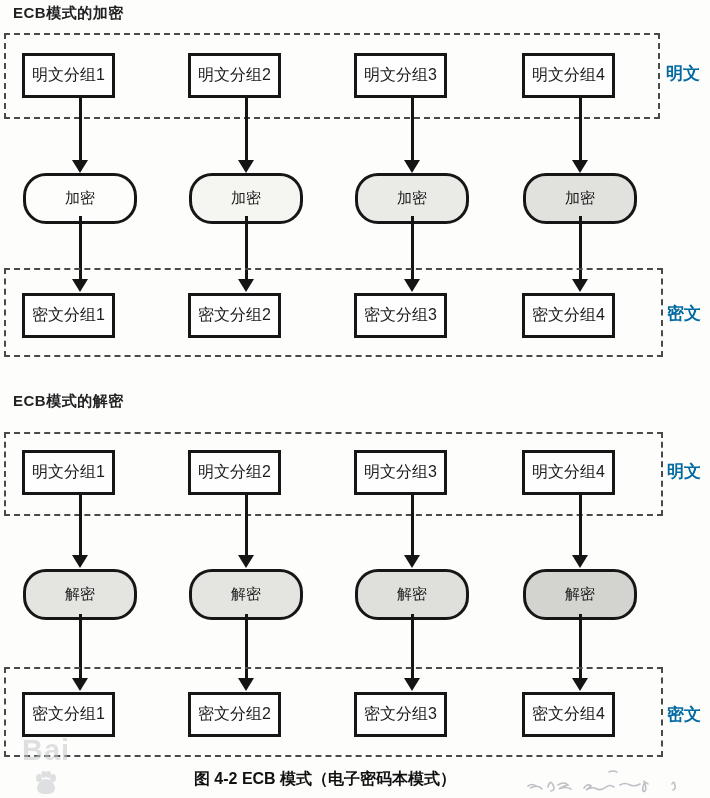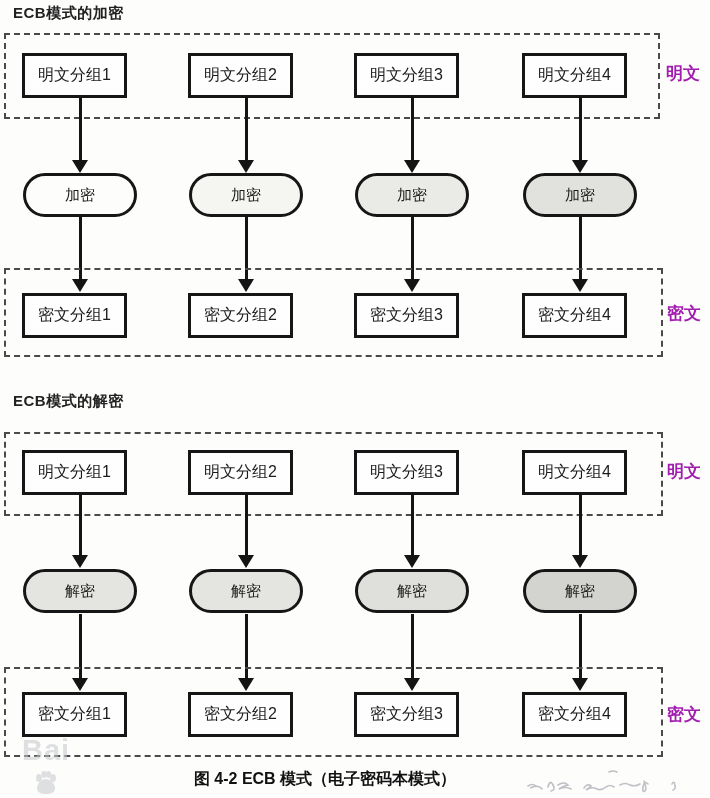--- a/index.html
+++ b/index.html
@@ -10,30 +10,30 @@
     color:#1c1c1c;
   }
   .sec-title{
     position:absolute;font-size:15px;font-weight:bold;color:#222;
     letter-spacing:.5px;white-space:nowrap;
   }
   .region{
     position:absolute;border:2px dashed #4a4a4a;
   }
   .side-label{
-    position:absolute;font-size:17px;font-weight:600;color:#a21caf;white-space:nowrap;
+    position:absolute;font-size:17px;font-weight:600;color:#0369a1;white-space:nowrap;
   }
   .box{
-    position:absolute;box-sizing:border-box;width:105px;height:45px;
+    position:absolute;box-sizing:border-box;width:93px;height:45px;
     border:3px solid #161616;background:#fefefe;
     display:flex;align-items:center;justify-content:center;
     font-size:16px;font-weight:500;white-space:nowrap;
   }
   .oval{
-    position:absolute;box-sizing:border-box;width:114px;height:44px;
+    position:absolute;box-sizing:border-box;width:114px;height:51px;
     border:3px solid #161616;border-radius:23px;
     display:flex;align-items:center;justify-content:center;
     font-size:15px;font-weight:500;white-space:nowrap;background:#fff;
   }
   .arrow{position:absolute;width:16px;}
   .arrow .shaft{position:absolute;left:6.5px;top:0;bottom:11px;width:3px;background:#141414;}
   .arrow .head{
     position:absolute;left:0;bottom:0;width:0;height:0;
     border-left:8px solid transparent;border-right:8px solid transparent;
     border-top:13px solid #141414;

